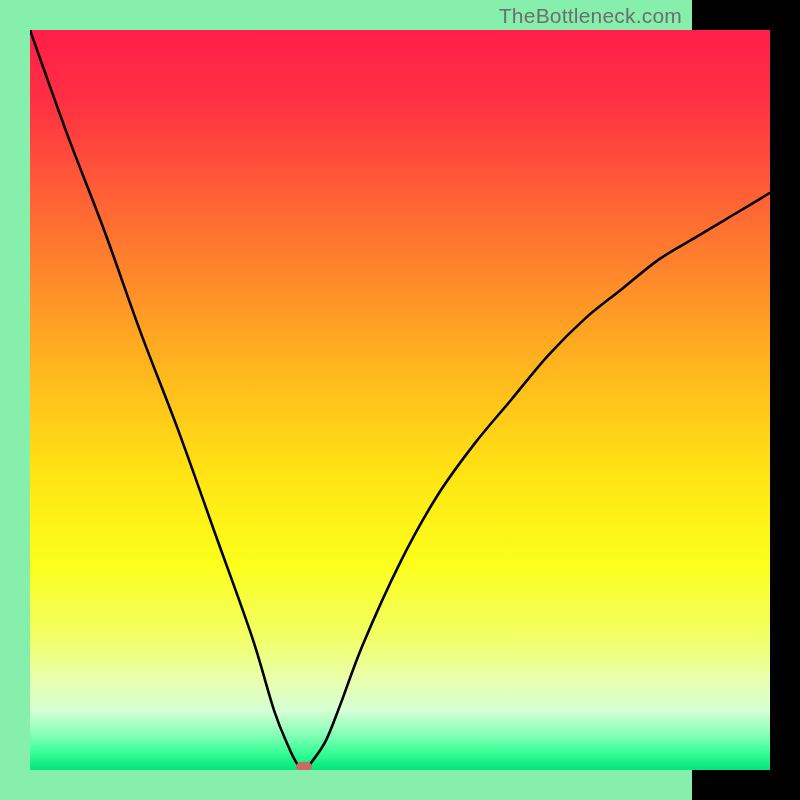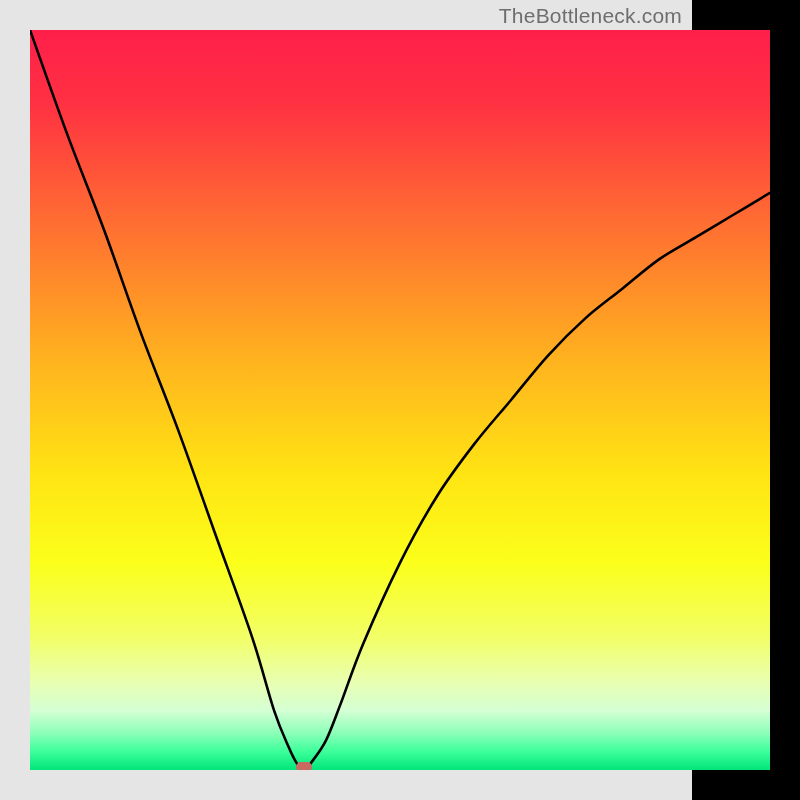--- a/index.html
+++ b/index.html
@@ -8,21 +8,21 @@
     width: 800px;
     height: 800px;
     overflow: hidden;
     background: #000;
     font-family: Arial, Helvetica, sans-serif;
   }
   .frame {
     position: relative;
     width: 692px;
     height: 800px;
-    background: #e5e5e5;
+    background: #86efac;
   }
   .plot-area {
     position: absolute;
     left: 30px;
     top: 30px;
     width: 740px;
     height: 740px;
     overflow: hidden;
   }
   .gradient-bg {

